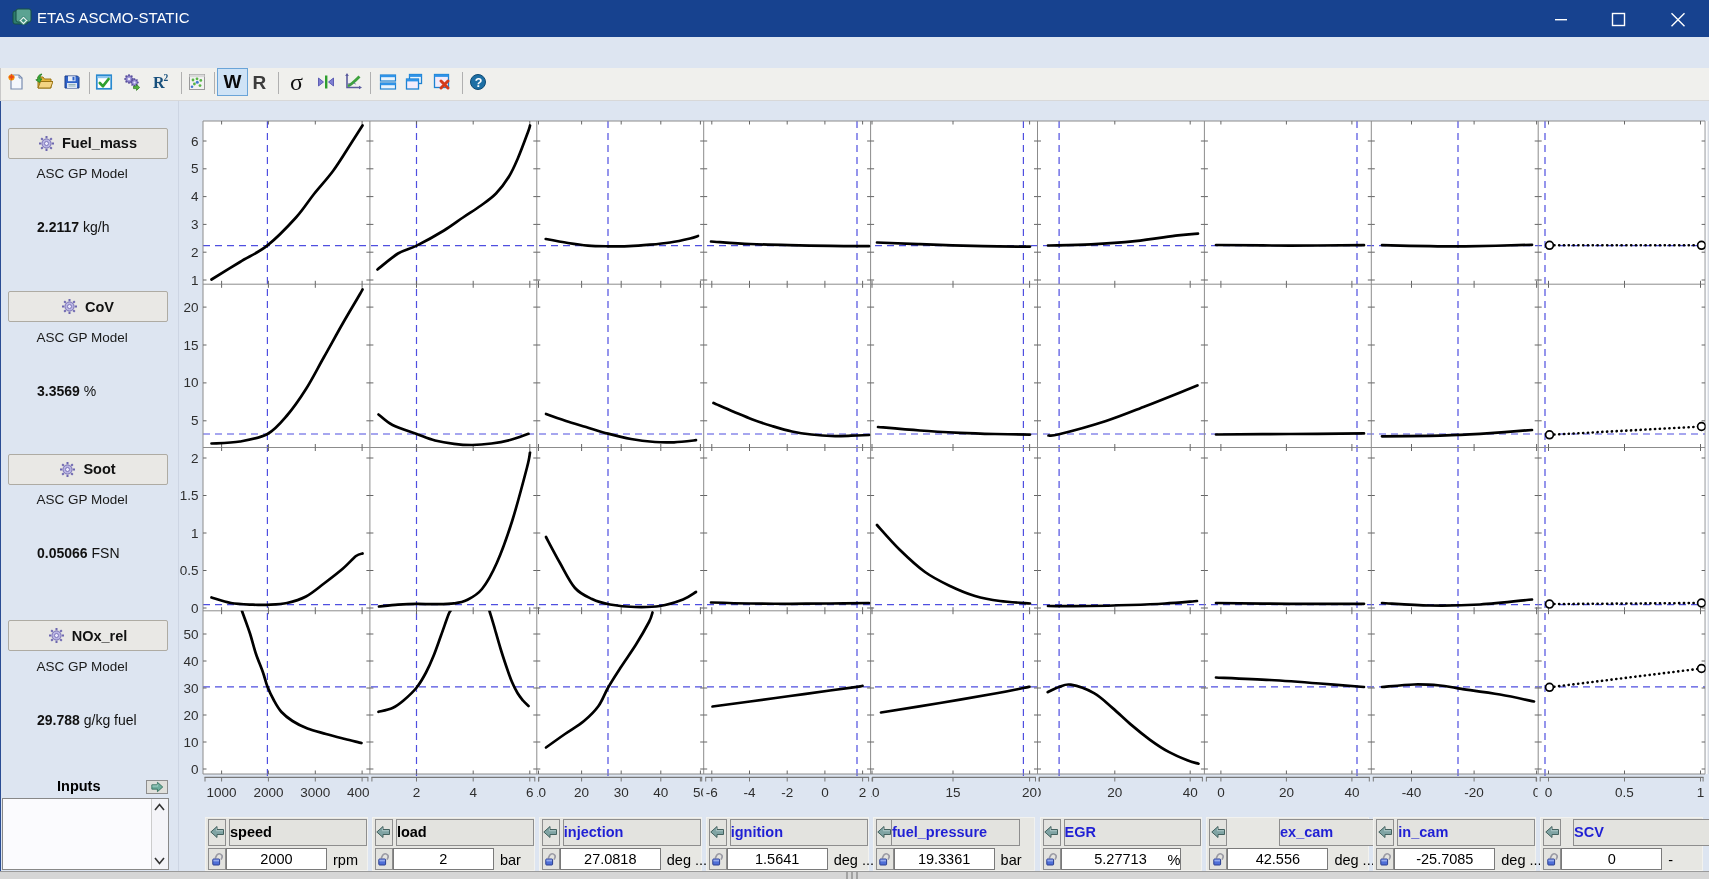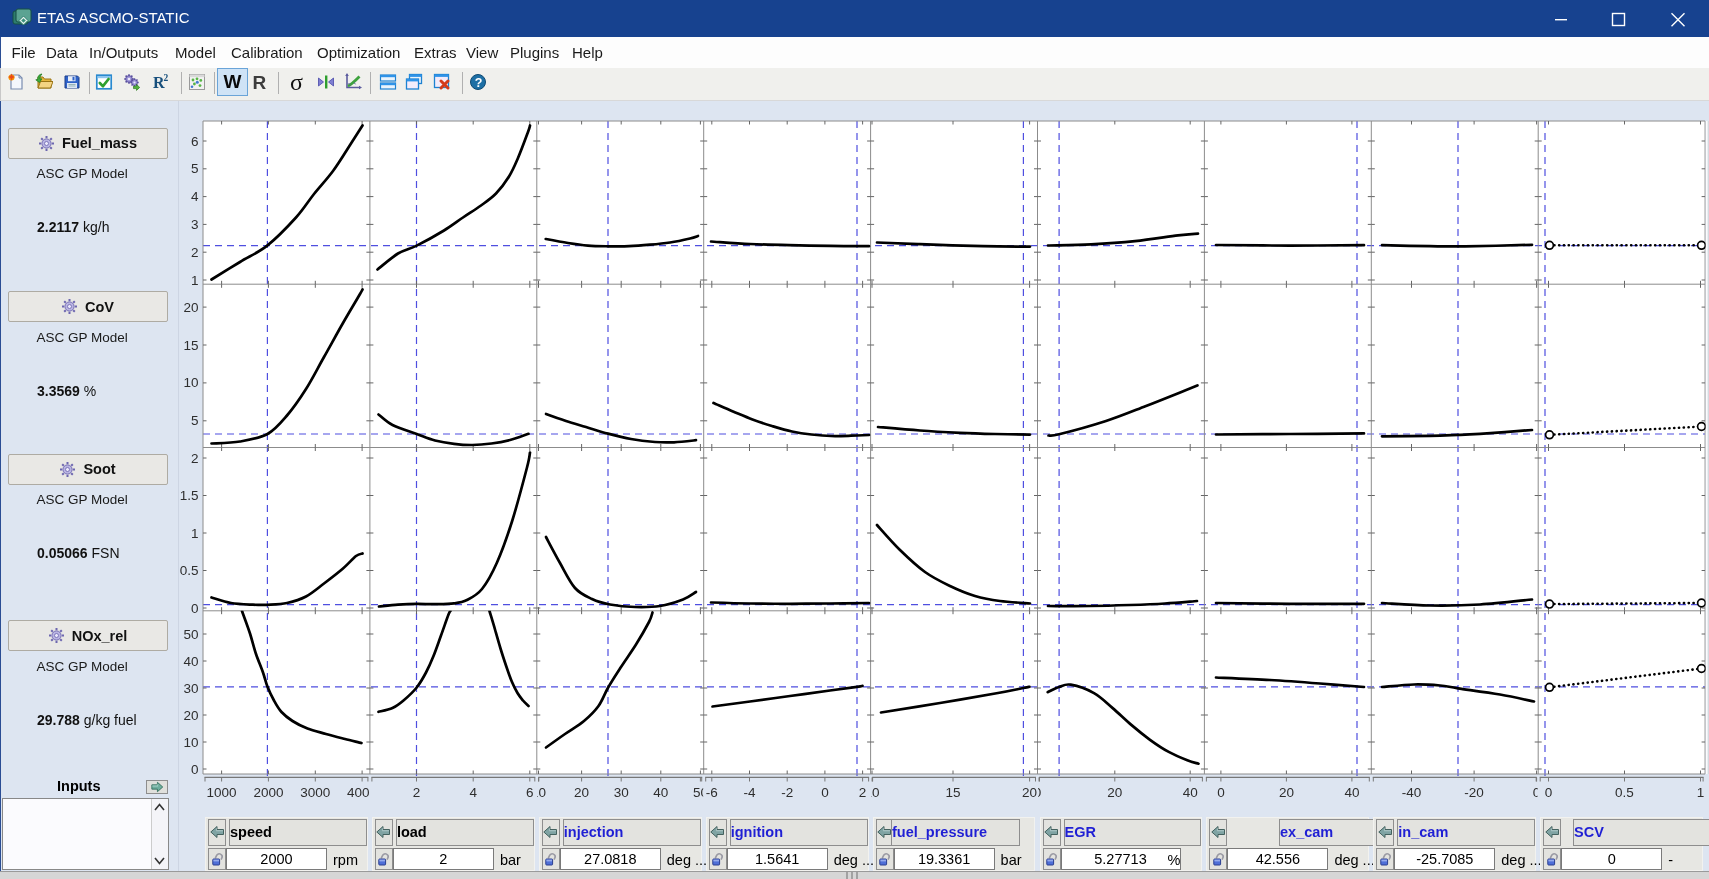--- a/index.html
+++ b/index.html
@@ -32,32 +32,20 @@
 <rect x="4" y="1" width="15" height="13" rx="2" fill="#5ba392" stroke="#174f44" stroke-width="1"></rect>
 <path d="M11.5 8 l4.5 4.5 -4.5 4.5 -4.5-4.5 z" fill="#e8f4ef" stroke="#2e7d6e" stroke-width="1"></path>
 <path d="M11.5 10.2 l2.3 2.3 -2.3 2.3 -2.3-2.3 z" fill="#3b8f7d"></path>
       </svg>
 <div class="titletext">ETAS ASCMO-STATIC</div>
 <svg style="position:absolute;left:1545px;top:0" width="164" height="37" viewBox="0 0 164 37">
         <line x1="10" y1="19.7" x2="22" y2="19.7" stroke="#fff" stroke-width="1.4"></line>
         <rect x="67.5" y="13.5" width="12" height="12" fill="none" stroke="#fff" stroke-width="1.4"></rect>
         <path d="M126.5 13.2 L139.5 26.2 M139.5 13.2 L126.5 26.2" stroke="#fff" stroke-width="1.4"></path>
       </svg>
-</div>
-<div class="menubar">
-<span style="left:10.5px">File</span>
-<span style="left:45.0px">Data</span>
-<span style="left:88.0px">In/Outputs</span>
-<span style="left:174.0px">Model</span>
-<span style="left:230.0px">Calibration</span>
-<span style="left:316.0px">Optimization</span>
-<span style="left:413.0px">Extras</span>
-<span style="left:465.0px">View</span>
-<span style="left:509.0px">Plugins</span>
-<span style="left:571.0px">Help</span>
 </div>
 <div class="toolbar"></div>
 <svg style="position:absolute;left:6.8px;top:72.5px" width="18" height="18" viewBox="0 0 18 18">
       <path d="M4 2 h8 l3 3 v11 h-11 z" fill="#f4f7fc" stroke="#7a8db0" stroke-width="1.2"></path>
       <path d="M12 2 l3 3 h-3 z" fill="#c9d6ea" stroke="#7a8db0" stroke-width="1"></path>
       <circle cx="4.5" cy="4.5" r="3" fill="#f59300"></circle>
       <path d="M4.5 0.5 l1 2.5 2.5 1 -2.5 1 -1 2.5 -1-2.5 -2.5-1 2.5-1 z" fill="#e8481c"></path>
     </svg>
 <svg style="position:absolute;left:34.9px;top:72.5px" width="18" height="18" viewBox="0 0 18 18">
       <path d="M3 4 h5 l1.5 2 H16 v9 H3 z" fill="#e5b53c" stroke="#9a7414" stroke-width="1"></path>

